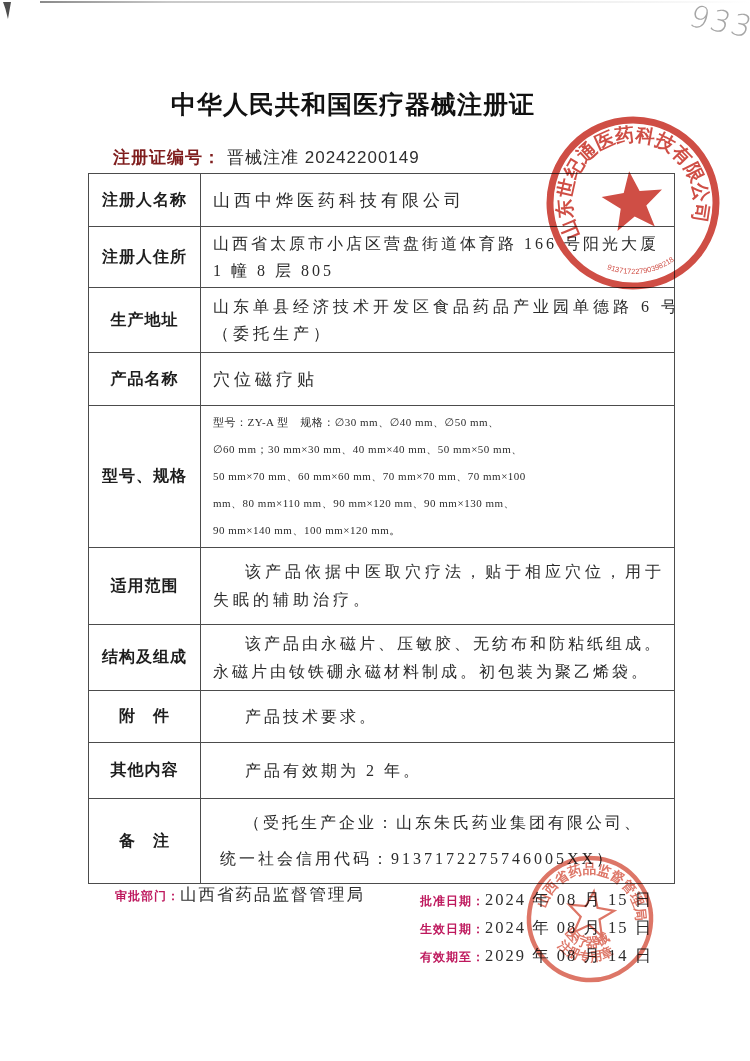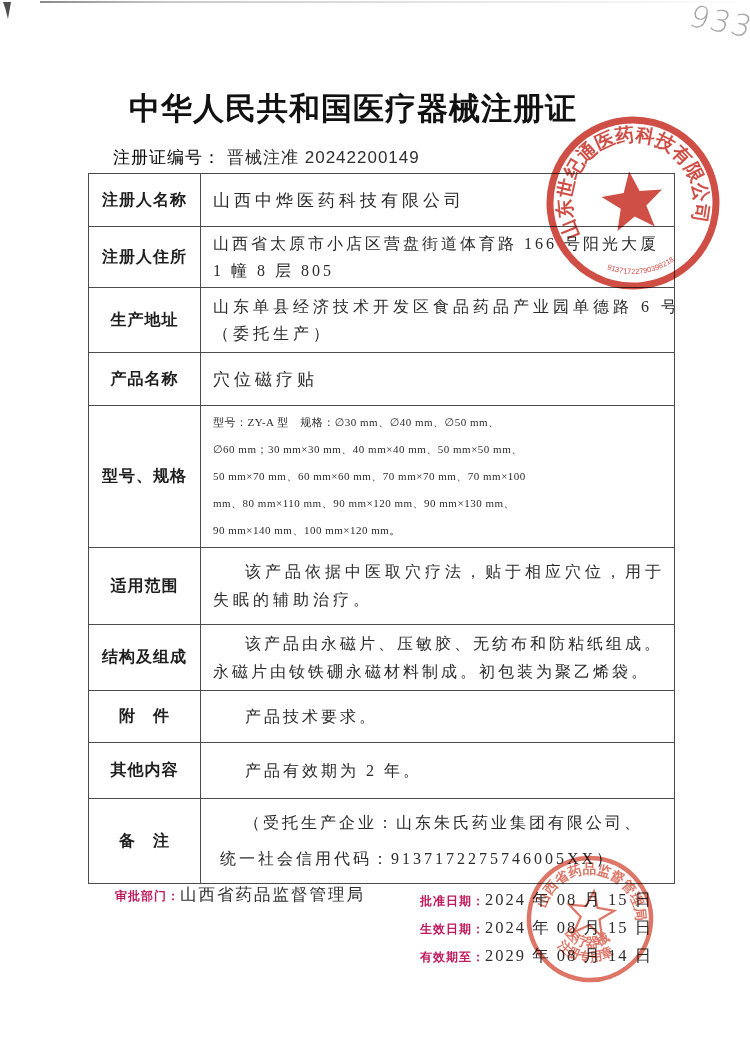--- a/index.html
+++ b/index.html
@@ -11,23 +11,23 @@
     background:linear-gradient(90deg,#8a8a8a,#c9c9c9 18%,#e4e4e4 55%,#f7f7f7 90%,#fff);}
   .corner-mark{position:absolute;top:2px;left:3px;width:8px;height:17px;background:#4e4e4e;
     clip-path:polygon(0 0,100% 0,62% 100%,30% 40%);}
   .handwritten{position:absolute;top:4px;left:690px;font-family:"DejaVu Sans",sans-serif;
     font-weight:300;font-size:30px;color:#a6a6a6;letter-spacing:2px;
     transform:rotate(11deg) skewX(-7deg);}
 
   
   .title{position:absolute;top:88px;left:0;width:662px;box-sizing:border-box;padding-left:44px;
     text-align:center;font-family:Liberation Serif, serif;font-weight:bold;
-    font-size:31px;letter-spacing:1px;color:#111;}
+    font-size:25px;letter-spacing:1px;color:#111;}
   .cert-line{position:absolute;top:146px;left:113px;font-size:17px;white-space:nowrap;}
-  .cert-label{font-family:"Liberation Sans",sans-serif;font-weight:normal;color:#000000;letter-spacing:1px;}
+  .cert-label{font-family:"Liberation Sans",sans-serif;font-weight:bold;color:#7f1d1d;letter-spacing:1px;}
   .cert-value{font-family:Liberation Sans, sans-serif;color:#2e2e2e;letter-spacing:1px;margin-left:6px;}
 
   
   .doc-table{position:absolute;left:88px;top:173px;width:587px;border-collapse:collapse;table-layout:fixed;}
   .doc-table td{border:1px solid #4c4c4c;vertical-align:middle;overflow:hidden;}
   .lbl{width:109px;text-align:center;font-family:"Liberation Sans",sans-serif;font-weight:bold;
     font-size:16px;letter-spacing:1px;color:#1d1d1d;}
   .val{padding:3px 6px 3px 12px;font-size:16px;letter-spacing:3px;color:#2b2b2b;line-height:27px;}
   .ln{white-space:nowrap;}
   .ind2{text-indent:2em;}

